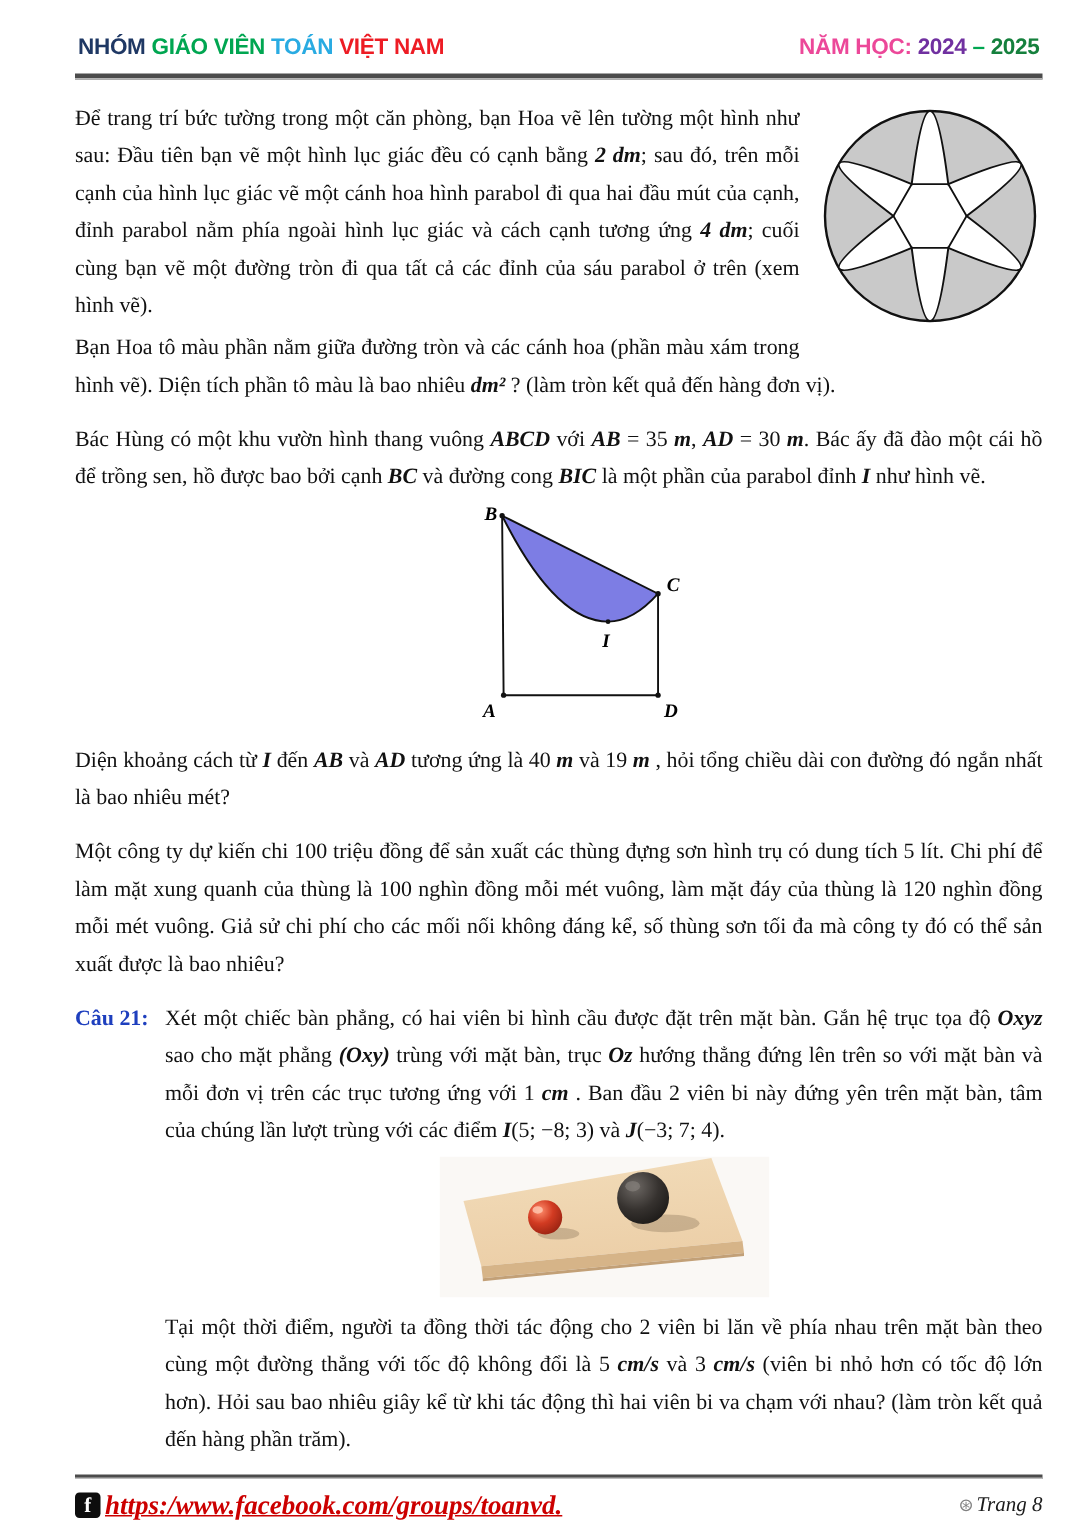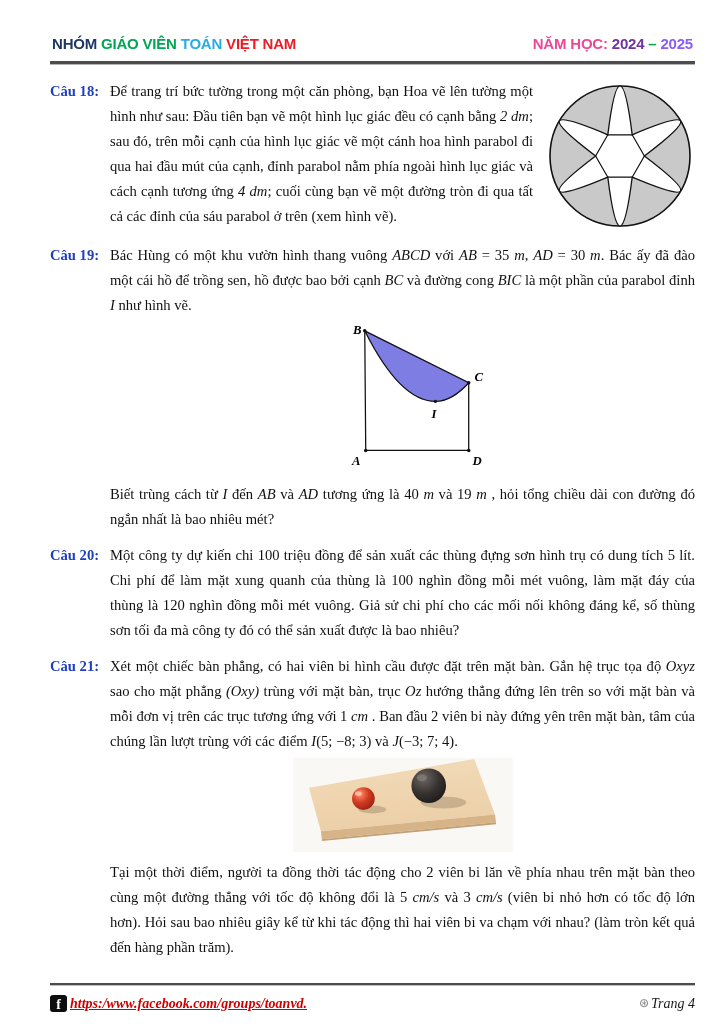--- a/index.html
+++ b/index.html
@@ -1,105 +1,103 @@
 <!DOCTYPE html>
 <html lang="vi"><head>
 <meta charset="utf-8">
 <style>
   html,body{margin:0;padding:0;background:#ffffff;}
   body{
     width:725px;height:1024px;position:relative;overflow:hidden;
     font-family:"Liberation Serif","DejaVu Serif",serif;
     font-size:14.6px;line-height:25px;color:#111;
   }
-  .page{position:relative;width:100%;height:100%;box-sizing:border-box;padding:16px 30px 0 50px;}
+  .page{position:relative;width:100%;height:100%;box-sizing:border-box;padding:4px 30px 0 50px;}
   
   header{display:flex;justify-content:space-between;align-items:flex-end;
     padding:15px 2px 5px 2px;
     font-family:"Liberation Sans","DejaVu Sans",sans-serif;
     font-size:15px;font-weight:bold;letter-spacing:-0.2px;}
   .hdr-rule{height:3px;background:#4c4c4c;border-bottom:1px solid #b5b5b5;}
   
   main{padding-top:6px;}
   .q{display:flex;margin-top:8px;}
   .qlabel{flex:0 0 60px;width:60px;color:#1e3fbe;font-weight:bold;}
   .qbody{flex:1;text-align:justify;}
   .qbody p{margin:0 0 3px 0;}
-  .it{font-style:italic;}
+  .it{font-style:italic;font-weight:bold;}
   .bd{font-weight:bold;}
   
   .fig-flower{float:right;width:150px;height:150px;margin:2px 0 4px 12px;}
   .fig-center{display:flex;justify-content:center;margin:4px 0 8px 0;}
   svg text{font-family:"Liberation Serif","DejaVu Serif",serif;}
   
   .footer{position:absolute;left:50px;right:30px;bottom:8px;}
   .ftr-rule{height:2px;background:#4c4c4c;border-bottom:1px solid #bdbdbd;}
   .ftr-row{display:flex;justify-content:space-between;align-items:center;margin-top:5px;}
   .ftr-left{display:flex;align-items:center;gap:3px;}
   .fb-icon{width:17px;height:17px;background:#0d0d0d;border-radius:3px;color:#fff;
     display:flex;align-items:flex-end;justify-content:center;
     font-weight:bold;font-size:14px;line-height:15px;font-family:"Liberation Serif",serif;}
   .fb-link{color:#cc0000;font-weight:bold;font-style:italic;text-decoration:underline;
-    font-size:14px;}
+    font-size:18px;}
   .page-no{font-style:italic;font-size:14px;color:#1a1a1a;display:flex;align-items:center;gap:2px;}
   .page-sym{color:#808080;font-style:normal;font-family:"DejaVu Sans",sans-serif;font-size:12px;}
 </style>
 </head>
 <body>
 
 <div class="page">
 
   <header>
     <div><span class="bd" style="color: rgb(31, 56, 100);">NHÓM </span><span class="bd" style="color: rgb(0, 166, 81);">GIÁO VIÊN </span><span class="bd" style="color: rgb(41, 171, 226);">TOÁN </span><span class="bd" style="color: rgb(237, 28, 36);">VIỆT NAM</span></div>
-    <div><span class="bd" style="color: #ec4899;">NĂM HỌC: </span><span class="bd" style="color: rgb(112, 48, 160); text-align: center;">2024 </span><span class="bd" style="color: rgb(0, 166, 81);">– </span><span class="bd" style="color: #8b5cf6;">2025</span></div>
+    <div><span class="bd" style="color: #ec4899;">NĂM HỌC: </span><span class="bd" style="color: rgb(112, 48, 160); text-align: center;">2024 </span><span class="bd" style="color: rgb(0, 166, 81);">– </span><span class="bd" style="color: #15803d;">2025</span></div>
   </header>
   <div class="hdr-rule"></div>
 
   <main>
 
     <section class="q">
-      <div class="qlabel">Câu 18:</div>
       <div class="qbody">
         <div class="fig-flower">
           <svg width="150" height="150" viewBox="-75 -75 150 150">
             <circle cx="0" cy="0" r="70" stroke="#111" stroke-width="1.6" fill="#c9c9c9"></circle>
             <path d="M 24.4 0 Q 102.9 -59.4 12.2 -21.2 Q 0 -118.9 -12.2 -21.2 Q -102.9 -59.4 -24.4 0 Q -102.9 59.4 -12.2 21.2 Q 0 118.9 12.2 21.2 Q 102.9 59.4 24.4 0 Z" fill="#ffffff" stroke="#111" stroke-width="1.3"></path>
             <polygon points="24.4,0 12.2,-21.2 -12.2,-21.2 -24.4,0 -12.2,21.2 12.2,21.2" fill="none" stroke="#111" stroke-width="1.2"></polygon>
           </svg>
         </div>
         <p><span>Để trang trí bức tường trong một căn phòng, bạn Hoa vẽ lên tường một hình như sau: Đầu tiên bạn vẽ một hình lục giác đều có cạnh bằng </span><span class="it">2 dm</span><span>; sau đó, trên mỗi cạnh của hình lục giác vẽ một cánh hoa hình parabol đi qua hai đầu mút của cạnh, đỉnh parabol nằm phía ngoài hình lục giác và cách cạnh tương ứng </span><span class="it">4 dm</span><span>; cuối cùng bạn vẽ một đường tròn đi qua tất cả các đỉnh của sáu parabol ở trên (xem hình vẽ).</span></p>
+        <p><span>Bạn Hoa tô màu phần nằm giữa đường tròn và các cánh hoa (phần màu xám trong hình vẽ). Diện tích phần tô màu là bao nhiêu </span><span class="it">dm²</span><span> ? (làm tròn kết quả đến hàng đơn vị).</span></p>
       </div>
     </section>
 
     <section class="q">
-      <div class="qlabel">Câu 19:</div>
       <div class="qbody">
         <p><span>Bác Hùng có một khu vườn hình thang vuông </span><span class="it">ABCD</span><span> với </span><span class="it">AB</span><span> = 35 </span><span class="it">m</span><span>, </span><span class="it">AD</span><span> = 30 </span><span class="it">m</span><span>. Bác ấy đã đào một cái hồ để trồng sen, hồ được bao bởi cạnh </span><span class="it">BC</span><span> và đường cong </span><span class="it">BIC</span><span> là một phần của parabol đỉnh </span><span class="it">I</span><span> như hình vẽ.</span></p>
         <div class="fig-center">
           <svg width="200" height="152" viewBox="0 0 200 155">
             <path d="M 61 9 L 167 62 Q 150 81 133 81 Q 97 81 61 9 Z" stroke="#111" stroke-width="1.3" fill="#7d7de4"></path>
             <polyline points="61,9 62,131 167,131 167,62" fill="none" stroke="#111" stroke-width="1.3"></polyline>
             <circle cx="61" cy="9" r="1.8" fill="#111"></circle>
             <circle cx="167" cy="62" r="1.8" fill="#111"></circle>
             <circle cx="133" cy="81" r="1.6" fill="#111"></circle>
             <circle cx="62" cy="131" r="1.8" fill="#111"></circle>
             <circle cx="167" cy="131" r="1.8" fill="#111"></circle>
             <text x="49" y="12" font-size="13" font-style="italic" font-weight="bold">B</text>
             <text x="173" y="60" font-size="13" font-style="italic" font-weight="bold">C</text>
             <text x="129" y="98" font-size="13" font-style="italic" font-weight="bold">I</text>
             <text x="48" y="146" font-size="13" font-style="italic" font-weight="bold">A</text>
             <text x="171" y="146" font-size="13" font-style="italic" font-weight="bold">D</text>
           </svg>
         </div>
-        <p><span>Biết trùng cách từ </span><span class="it">I</span><span> đến </span><span class="it">AB</span><span> và </span><span class="it">AD</span><span> tương ứng là 40 </span><span class="it">m</span><span> và 19 </span><span class="it">m</span><span> , hỏi tổng chiều dài con đường đó ngắn nhất là bao nhiêu mét?</span></p>
+        <p><span>Diện khoảng cách từ </span><span class="it">I</span><span> đến </span><span class="it">AB</span><span> và </span><span class="it">AD</span><span> tương ứng là 40 </span><span class="it">m</span><span> và 19 </span><span class="it">m</span><span> , hỏi tổng chiều dài con đường đó ngắn nhất là bao nhiêu mét?</span></p>
       </div>
     </section>
 
     <section class="q">
-      <div class="qlabel">Câu 20:</div>
       <div class="qbody">
         <p><span>Một công ty dự kiến chi 100 triệu đồng để sản xuất các thùng đựng sơn hình trụ có dung tích 5 lít. Chi phí để làm mặt xung quanh của thùng là 100 nghìn đồng mỗi mét vuông, làm mặt đáy của thùng là 120 nghìn đồng mỗi mét vuông. Giả sử chi phí cho các mối nối không đáng kể, số thùng sơn tối đa mà công ty đó có thể sản xuất được là bao nhiêu?</span></p>
       </div>
     </section>
 
     <section class="q">
       <div class="qlabel">Câu 21:</div>
       <div class="qbody">
         <p><span>Xét một chiếc bàn phẳng, có hai viên bi hình cầu được đặt trên mặt bàn. Gắn hệ trục tọa độ </span><span class="it">Oxyz</span><span> sao cho mặt phẳng </span><span class="it">(Oxy)</span><span> trùng với mặt bàn, trục </span><span class="it">Oz</span><span> hướng thẳng đứng lên trên so với mặt bàn và mỗi đơn vị trên các trục tương ứng với 1 </span><span class="it">cm</span><span> . Ban đầu 2 viên bi này đứng yên trên mặt bàn, tâm của chúng lần lượt trùng với các điểm </span><span class="it">I</span><span>(5; −8; 3)</span><span> và </span><span class="it">J</span><span>(−3; 7; 4).</span></p>
         <div class="fig-center">
@@ -140,18 +138,18 @@
 
   <div class="footer">
     <div class="ftr-rule"></div>
     <div class="ftr-row">
       <div class="ftr-left">
         <div class="fb-icon">f</div>
         <a href="#" class="fb-link">https:/www.facebook.com/groups/toanvd.</a>
       </div>
       <div class="page-no">
         <span class="page-sym">⊛</span>
-        <span>Trang 4</span>
+        <span>Trang 8</span>
       </div>
     </div>
   </div>
 
 </div>
 
 </body></html>

